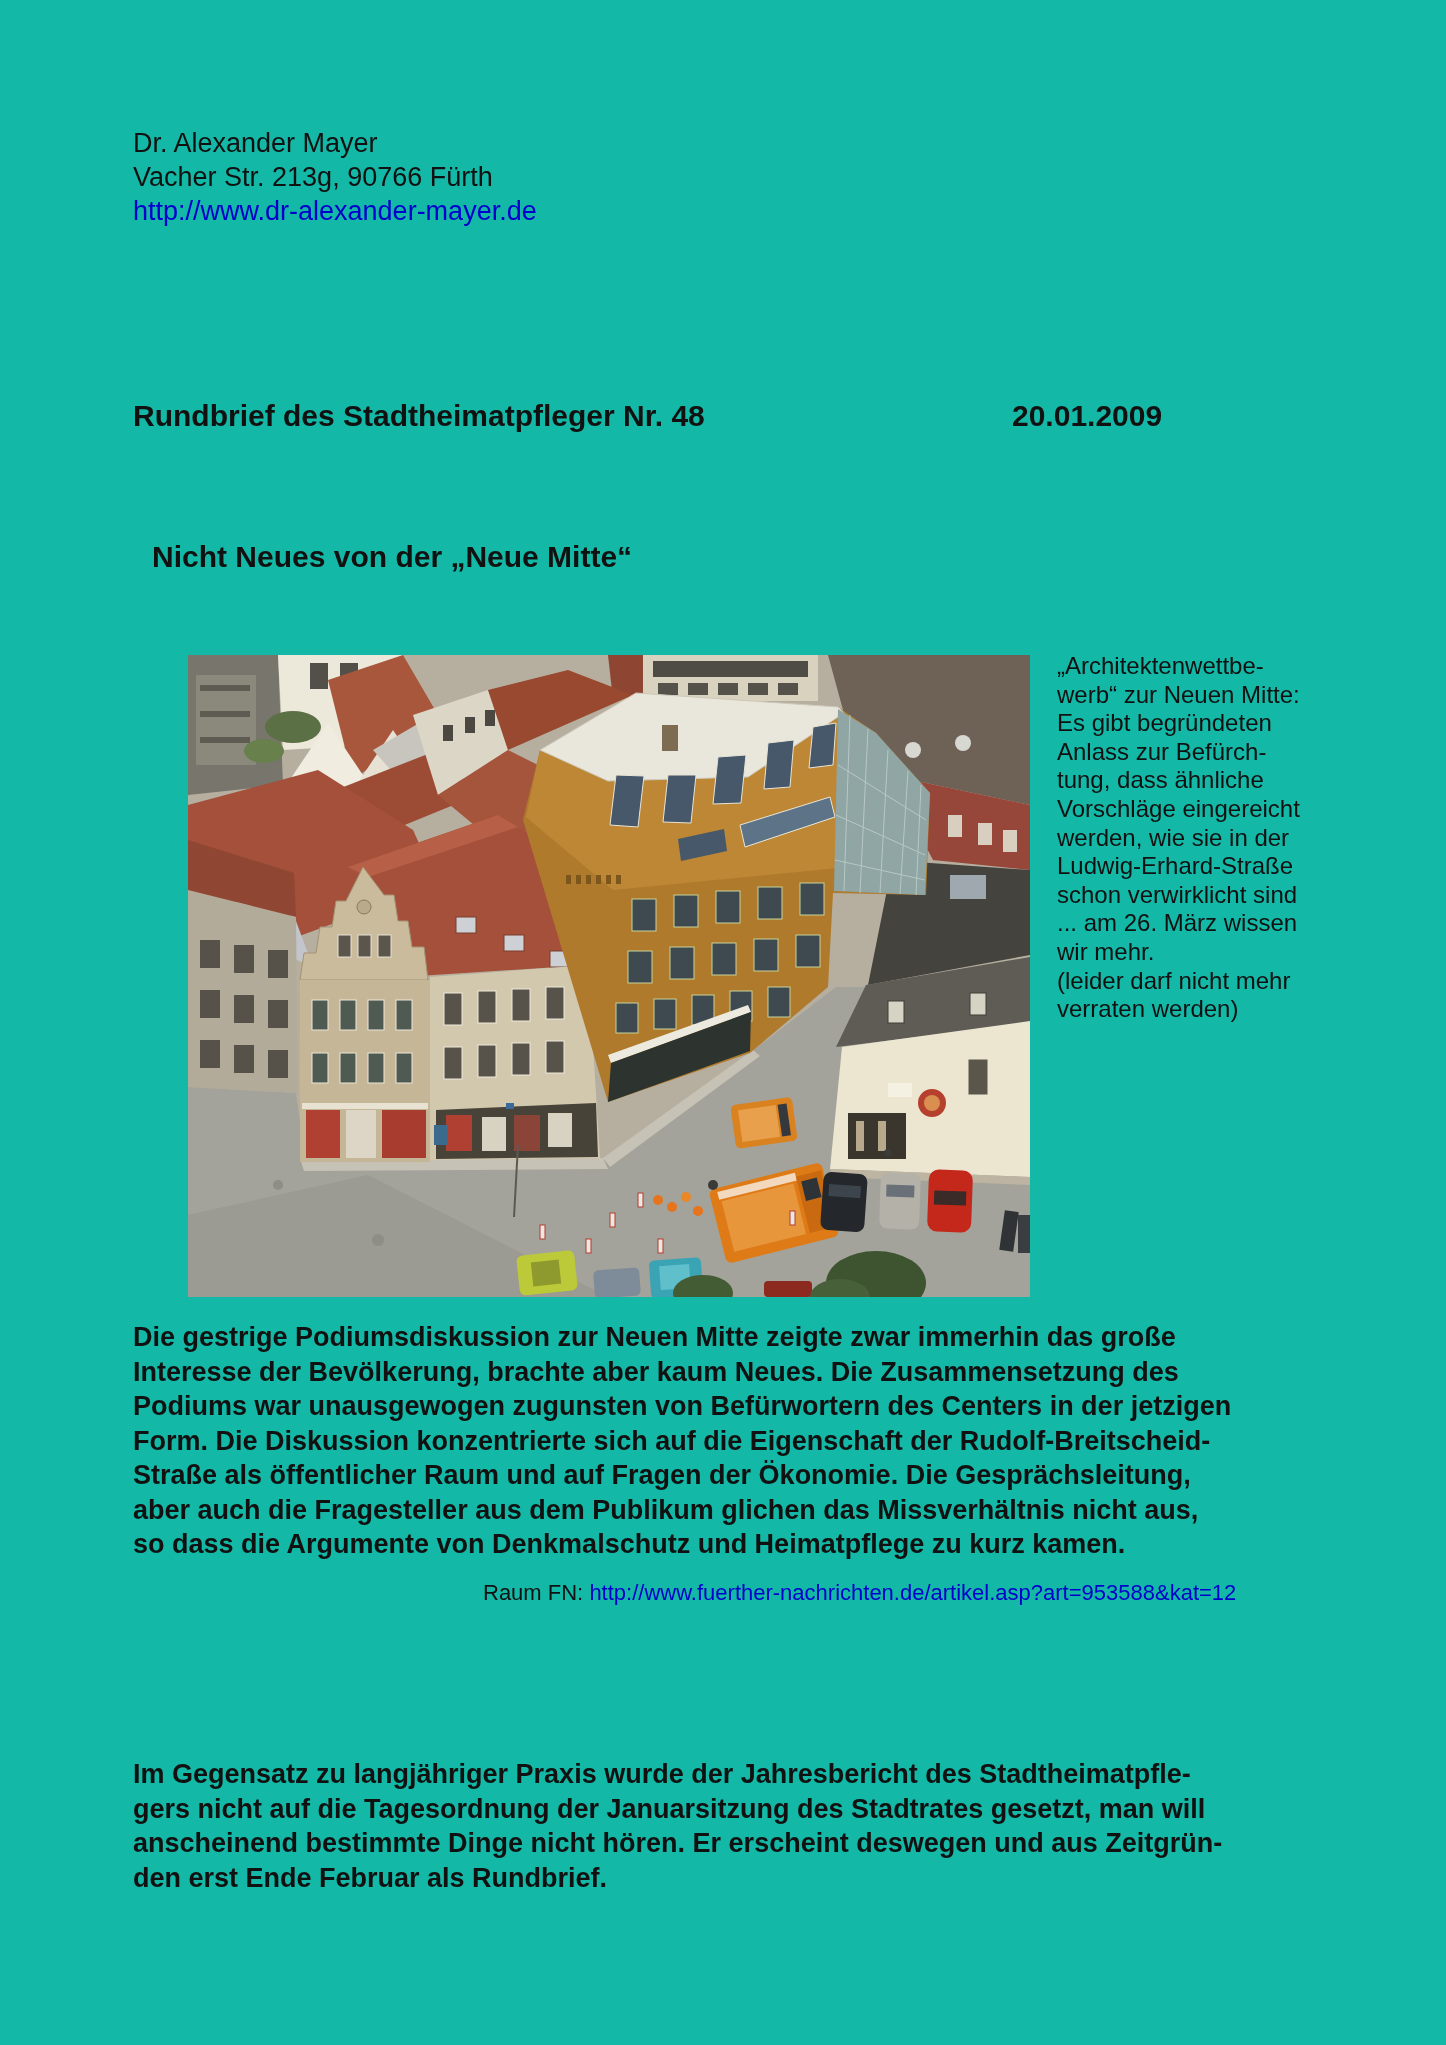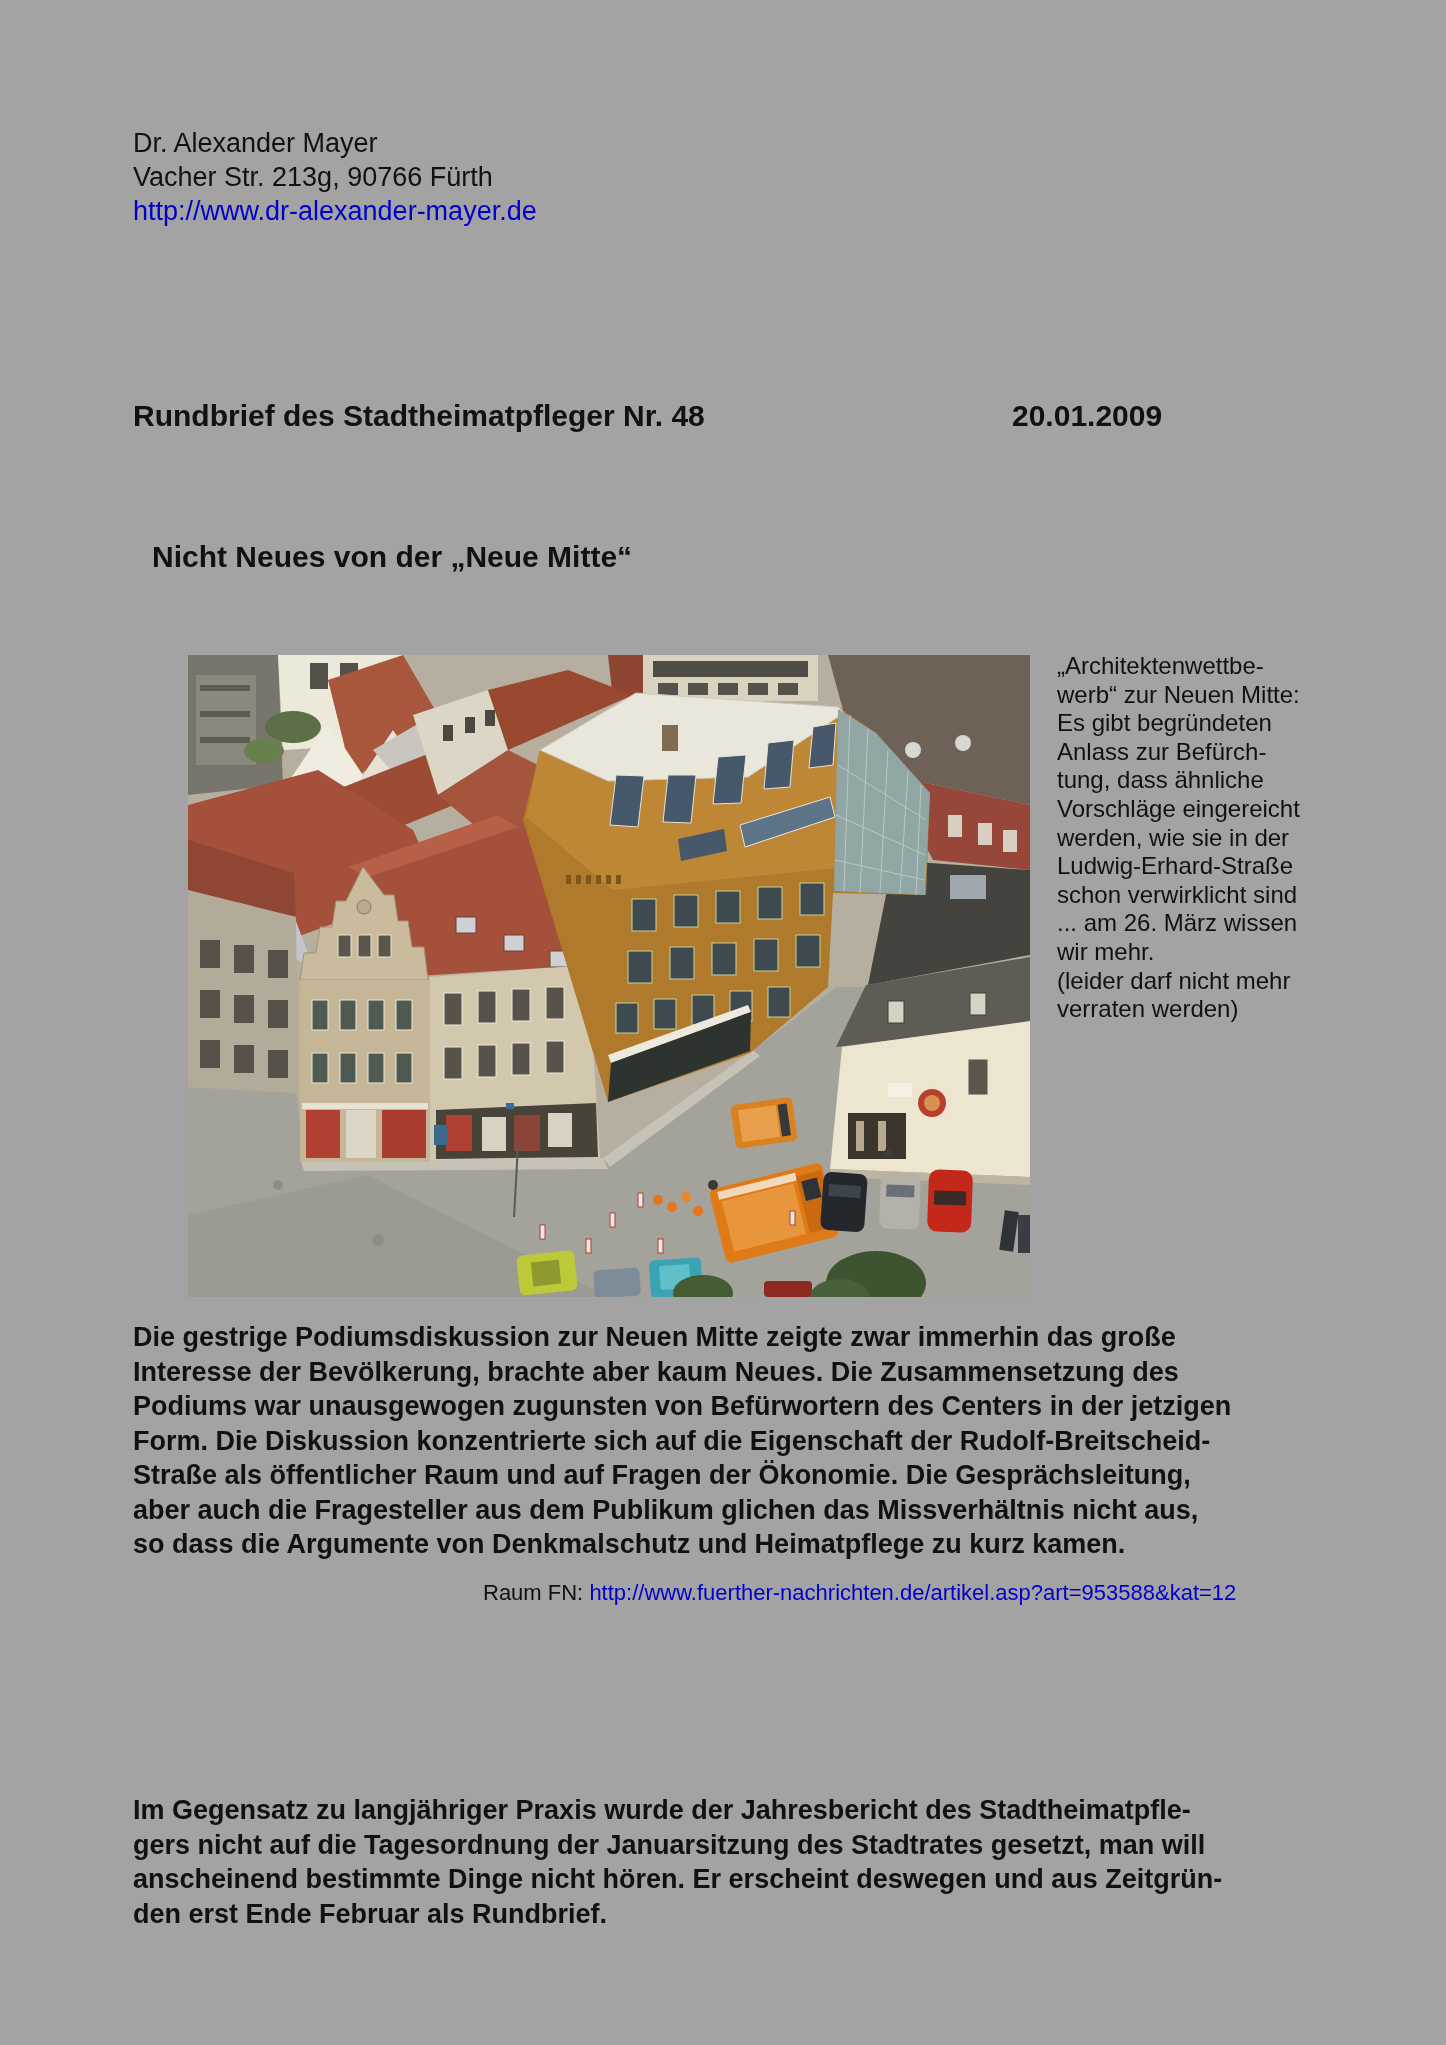--- a/index.html
+++ b/index.html
@@ -1,30 +1,30 @@
 <!DOCTYPE html>
 <html><head>
 <meta charset="utf-8">
 <style>
   html,body{margin:0;padding:0;background:#e8e8e8;}
-  .page{position:relative;width:1446px;height:2045px;background:#a3a3a3;margin:0 auto;
+  .page{position:relative;width:1446px;height:2045px;background:#14b8a6;margin:0 auto;
         font-family:"Liberation Sans",sans-serif;color:#111;overflow:hidden;}
   .addr{position:absolute;left:133px;top:126px;font-size:27px;line-height:34px;}
   .link{color:#0000cd;cursor:pointer;}
   .title{position:absolute;left:133px;top:399px;font-size:30px;font-weight:bold;}
   .date{position:absolute;left:1012px;top:399px;font-size:30px;font-weight:bold;}
   .h-sec{position:absolute;font-size:30px;font-weight:bold;margin:0;}
   #h1{left:133px;top:540px;margin-left:19px;}
   #h2{left:133px;top:1672px;}
   .photo{position:absolute;left:188px;top:655px;width:842px;height:642px;}
   .photo svg{display:block;width:842px;height:642px;}
   .note{position:absolute;left:1057px;top:652px;width:292px;font-size:24px;line-height:28.6px;white-space:pre-line;}
   .para{position:absolute;left:133px;width:1245px;font-size:27px;line-height:34.5px;white-space:pre-line;font-weight:bold;}
   #p1{top:1320px;}
-  #p2{top:1793px;}
+  #p2{top:1757px;}
   .linkline{position:absolute;left:483px;top:1580px;font-size:22px;}
 </style>
 </head>
 <body>
 
 <div class="page">
 
   <div class="addr">
     <div>Dr. Alexander Mayer</div>
     <div>Vacher Str. 213g, 90766 Fürth</div>

